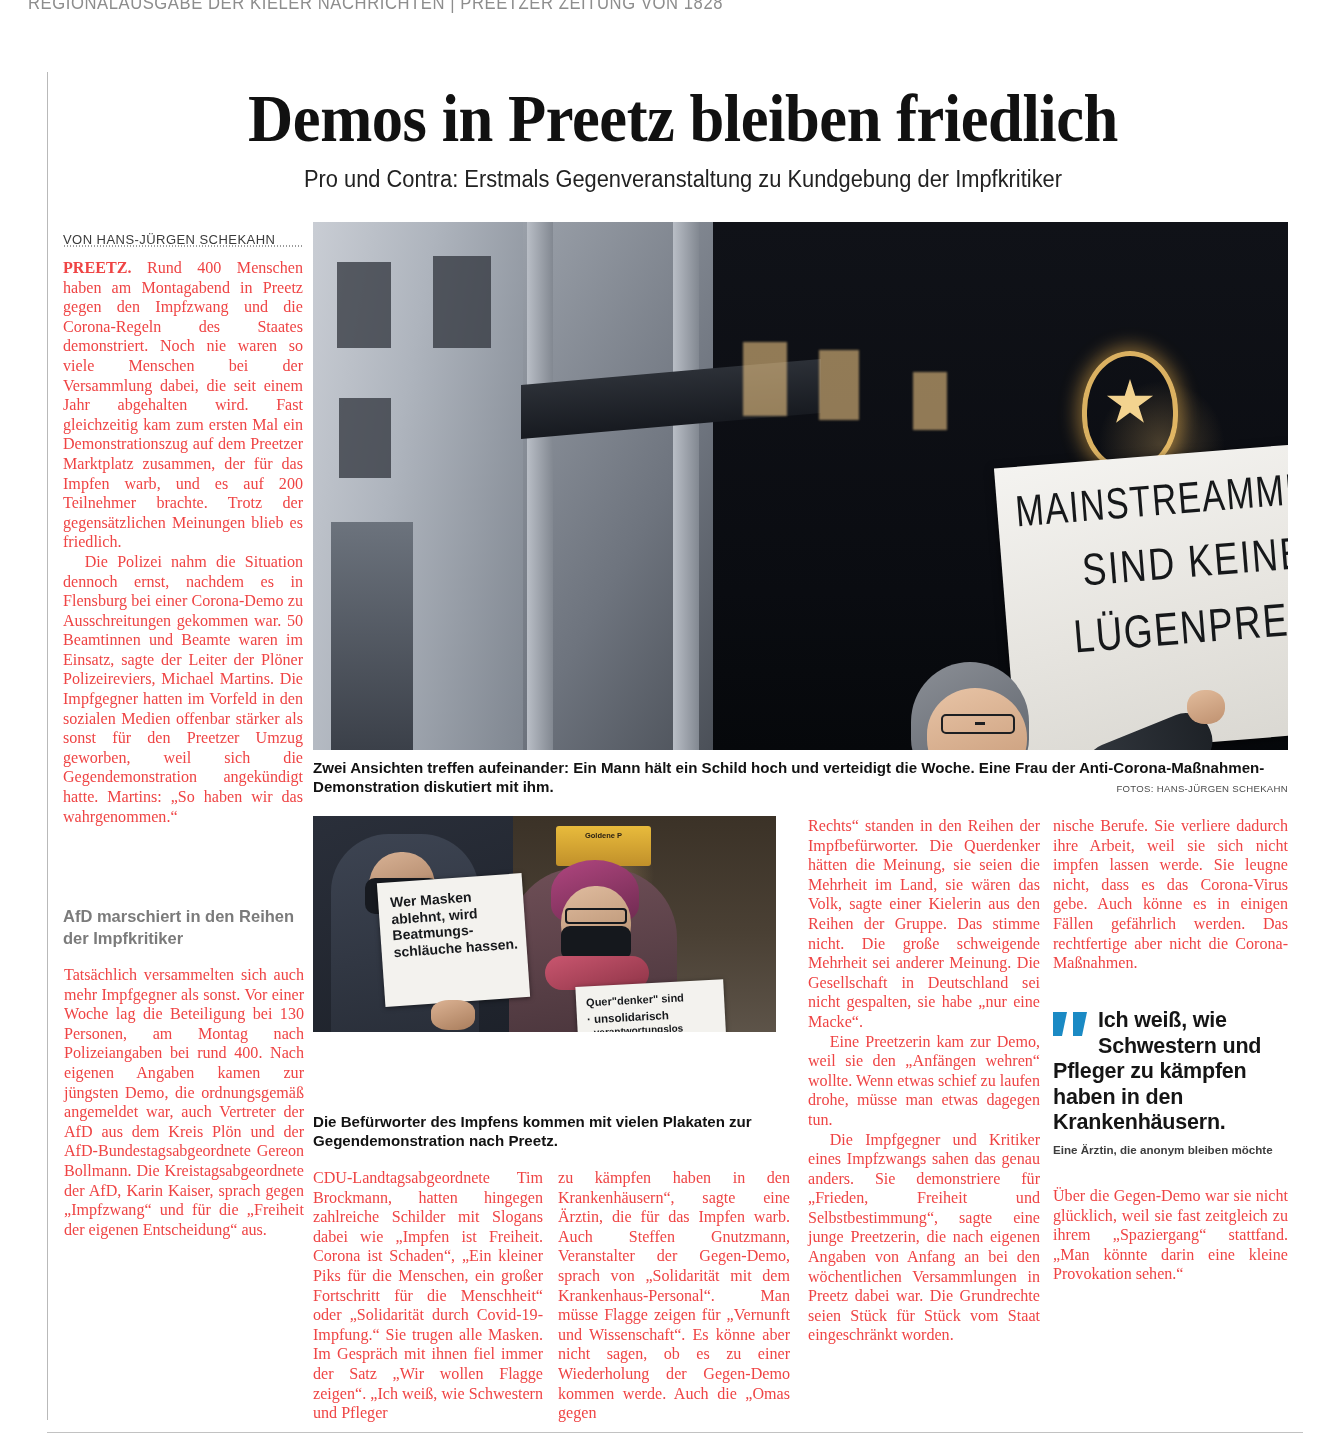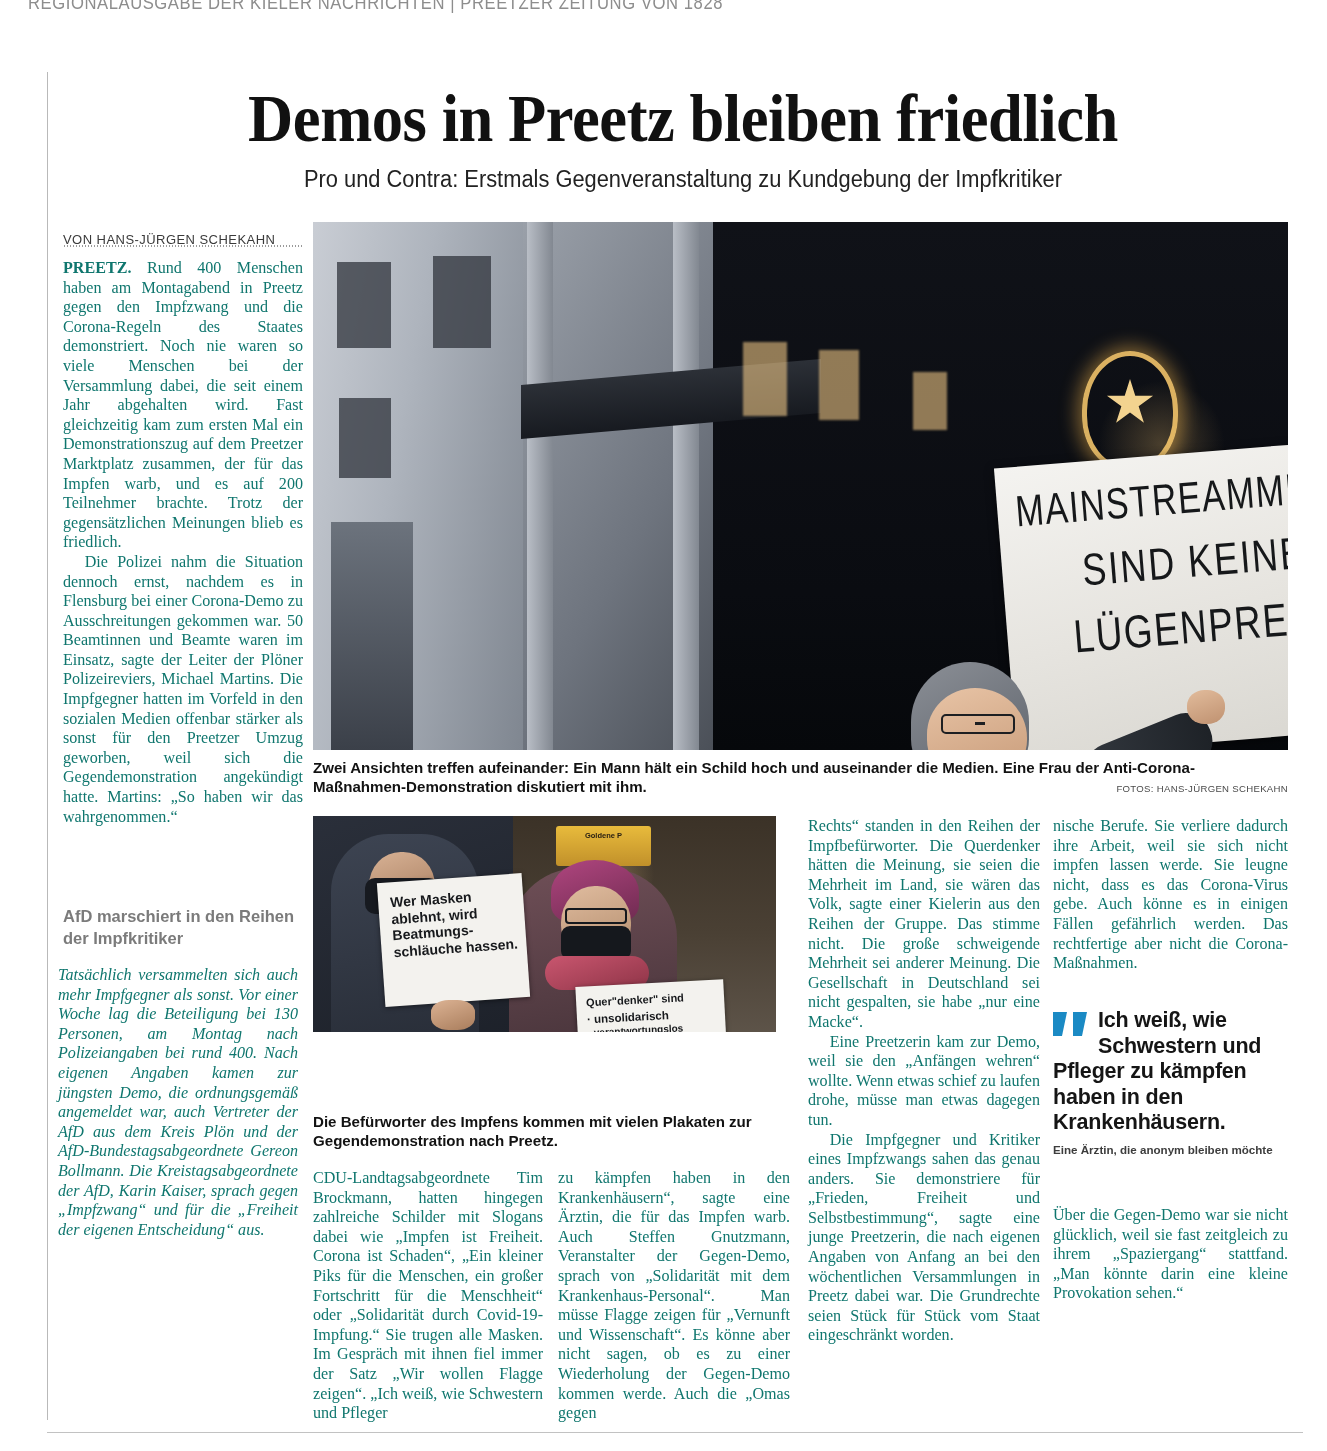--- a/index.html
+++ b/index.html
@@ -68,21 +68,21 @@
     transform: scaleX(0.93);
     transform-origin: center top;
   }
 
   
   .col {
     position: absolute;
     font-family: "Liberation Serif", serif;
     font-size: 16.1px;
     line-height: 19.6px;
-    color: #0f766e;
+    color: #ef4444;
     text-align: justify;
     text-justify: inter-word;
     hyphens: manual;
   }
   .col p { margin: 0; }
   .col p + p { text-indent: 1.35em; }
 
   .byline {
     position: absolute;
     left: 63px; top: 232px;
@@ -108,27 +108,27 @@
     left: 63px;
     width: 240px;
     font-family: "Liberation Sans", sans-serif;
     font-weight: bold;
     font-size: 16.5px;
     line-height: 22px;
     color: #7b7b7b;
   }
   .sub1 { top: 905px; }
 
-  .col1b { left: 58px; top: 965px; width: 240px; font-style: italic; }
+  .col1b { left: 64px; top: 965px; width: 240px; }
 
   .col2b { left: 313px; top: 1168px; width: 230px; }
   .col3a { left: 808px; top: 816px; width: 232px; }
   .col3b { left: 558px; top: 1168px; width: 232px; }
   .col4a { left: 1053px; top: 816px; width: 235px; }
-  .col4b { left: 1053px; top: 1186px; width: 235px; margin-top: 19px; }
+  .col4b { left: 1053px; top: 1186px; width: 235px; }
 
   
   .bottom-rule {
     position: absolute;
     left: 47px; top: 1432px;
     width: 1256px; height: 1px;
     background: #c2c2c2;
   }
 
   
@@ -507,21 +507,21 @@
   <div class="man">
 
     <div class="man-arm"></div>
     <div class="man-hand"></div>
     <div class="man-hood"></div>
     <div class="man-face"></div>
     <div class="man-glasses"></div>
   </div>
 </div>
 
-<div class="cap cap-main">Zwei Ansichten treffen aufeinander: Ein Mann hält ein Schild hoch und auseinander die Medien. Eine Frau der Anti-Corona-Maßnahmen-Demonstration diskutiert mit ihm.</div>
+<div class="cap cap-main">Zwei Ansichten treffen aufeinander: Ein Mann hält ein Schild hoch und verteidigt die Woche. Eine Frau der Anti-Corona-Maßnahmen-Demonstration diskutiert mit ihm.</div>
 <div class="credit">FOTOS: HANS-JÜRGEN SCHEKAHN</div>
 
 <div class="photo photo-second">
   <div class="ph2-bg"></div>
   <div class="ph2-street"></div>
   <div class="ph2-shopsign">
       <span>Goldene P</span>
     </div>
   <div class="ph2-wall"></div>
 

